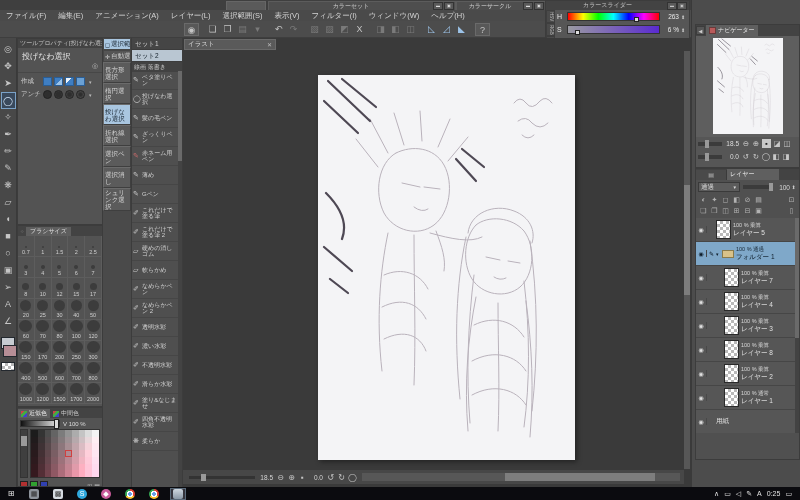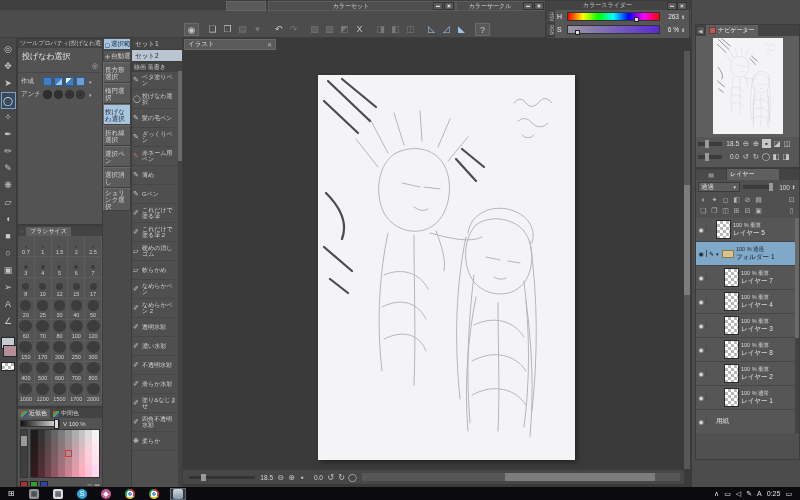--- a/index.html
+++ b/index.html
@@ -217,20 +217,31 @@
       <span class="b">▬</span>
       <span class="b">▣</span>
     </div>
     <div class="fhdr" style="left:456px;width:88px;">
       <span class="t">カラーサークル</span>
       <span class="b">▬</span>
       <span class="b">▣</span>
     </div>
   </div>
 
+  <div class="menubar" id="menubar">
+      <div class="mitem">ファイル(F)</div>
+      <div class="mitem">編集(E)</div>
+      <div class="mitem">アニメーション(A)</div>
+      <div class="mitem">レイヤー(L)</div>
+      <div class="mitem">選択範囲(S)</div>
+      <div class="mitem">表示(V)</div>
+      <div class="mitem">フィルター(I)</div>
+      <div class="mitem">ウィンドウ(W)</div>
+      <div class="mitem">ヘルプ(H)</div>
+    </div>
 
   <div class="cmdbar" id="cmdbar">
       <span class="cicon boxed">◉</span>
       <span class="vsep"></span>
       <span class="cicon">❏</span>
       <span class="cicon">❐</span>
       <span class="cicon muted">▤</span>
       <span class="cicon muted">▾</span>
       <span class="vsep"></span>
       <span class="cicon">↶</span>

